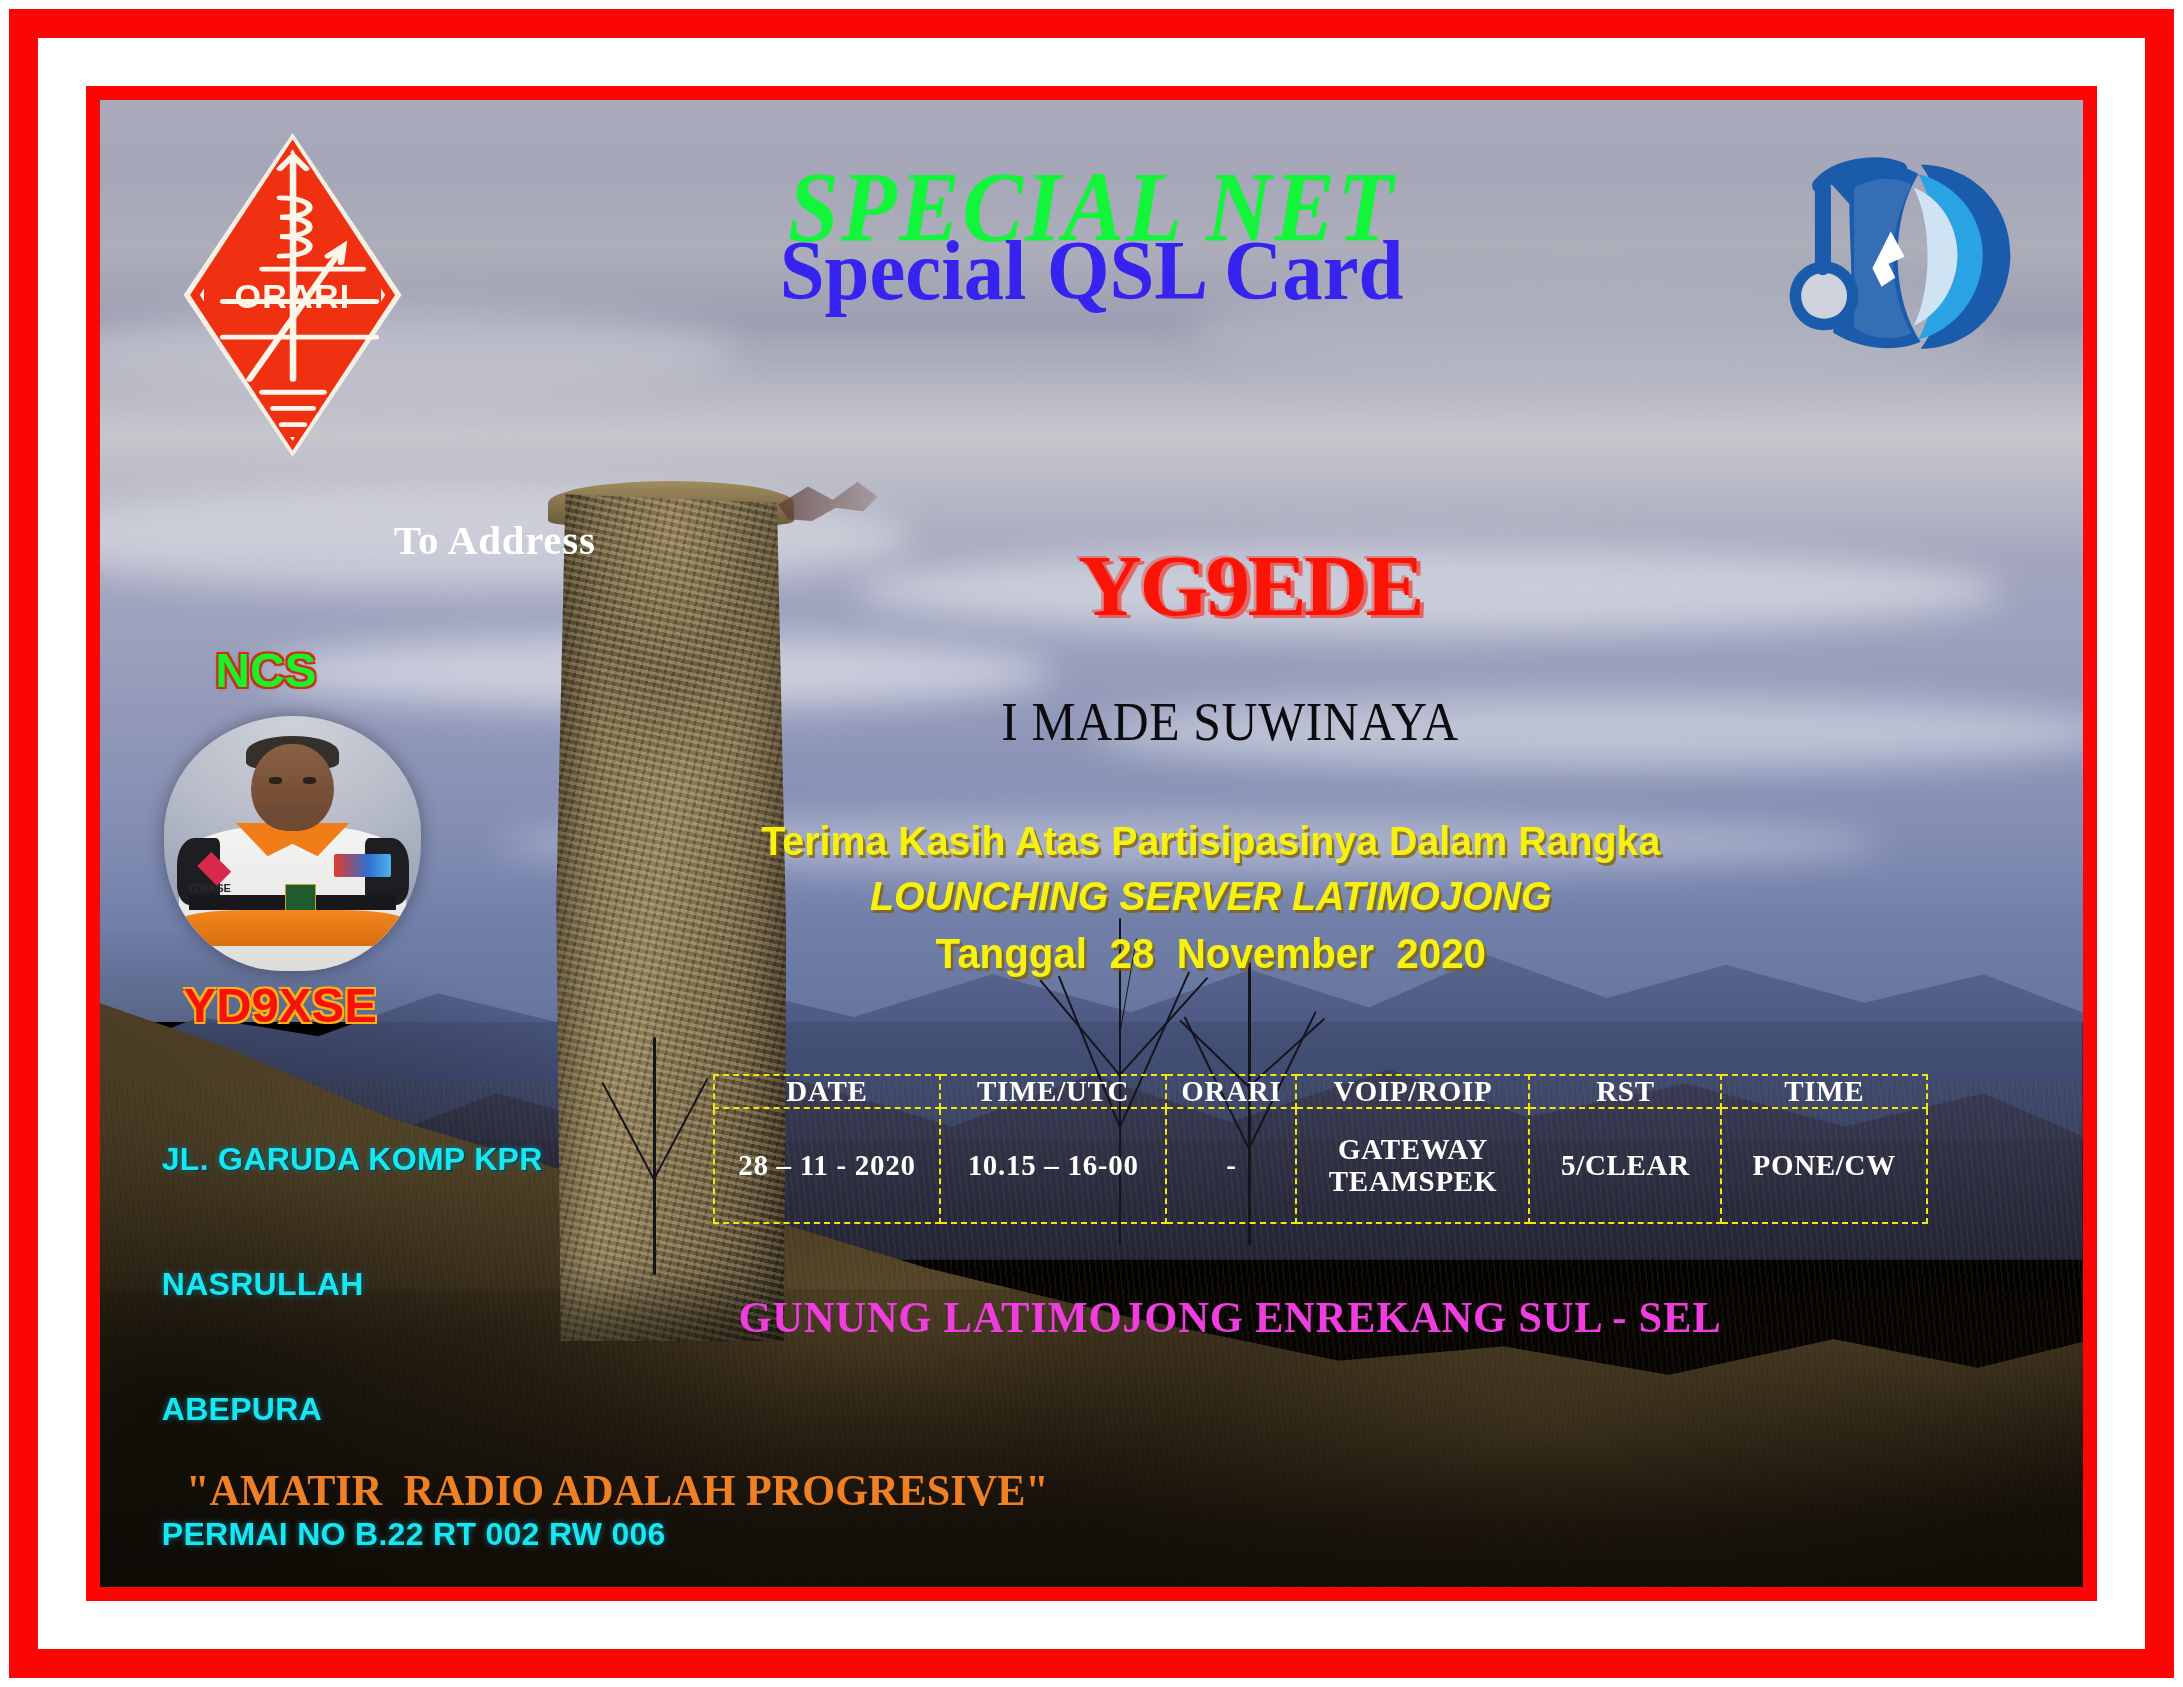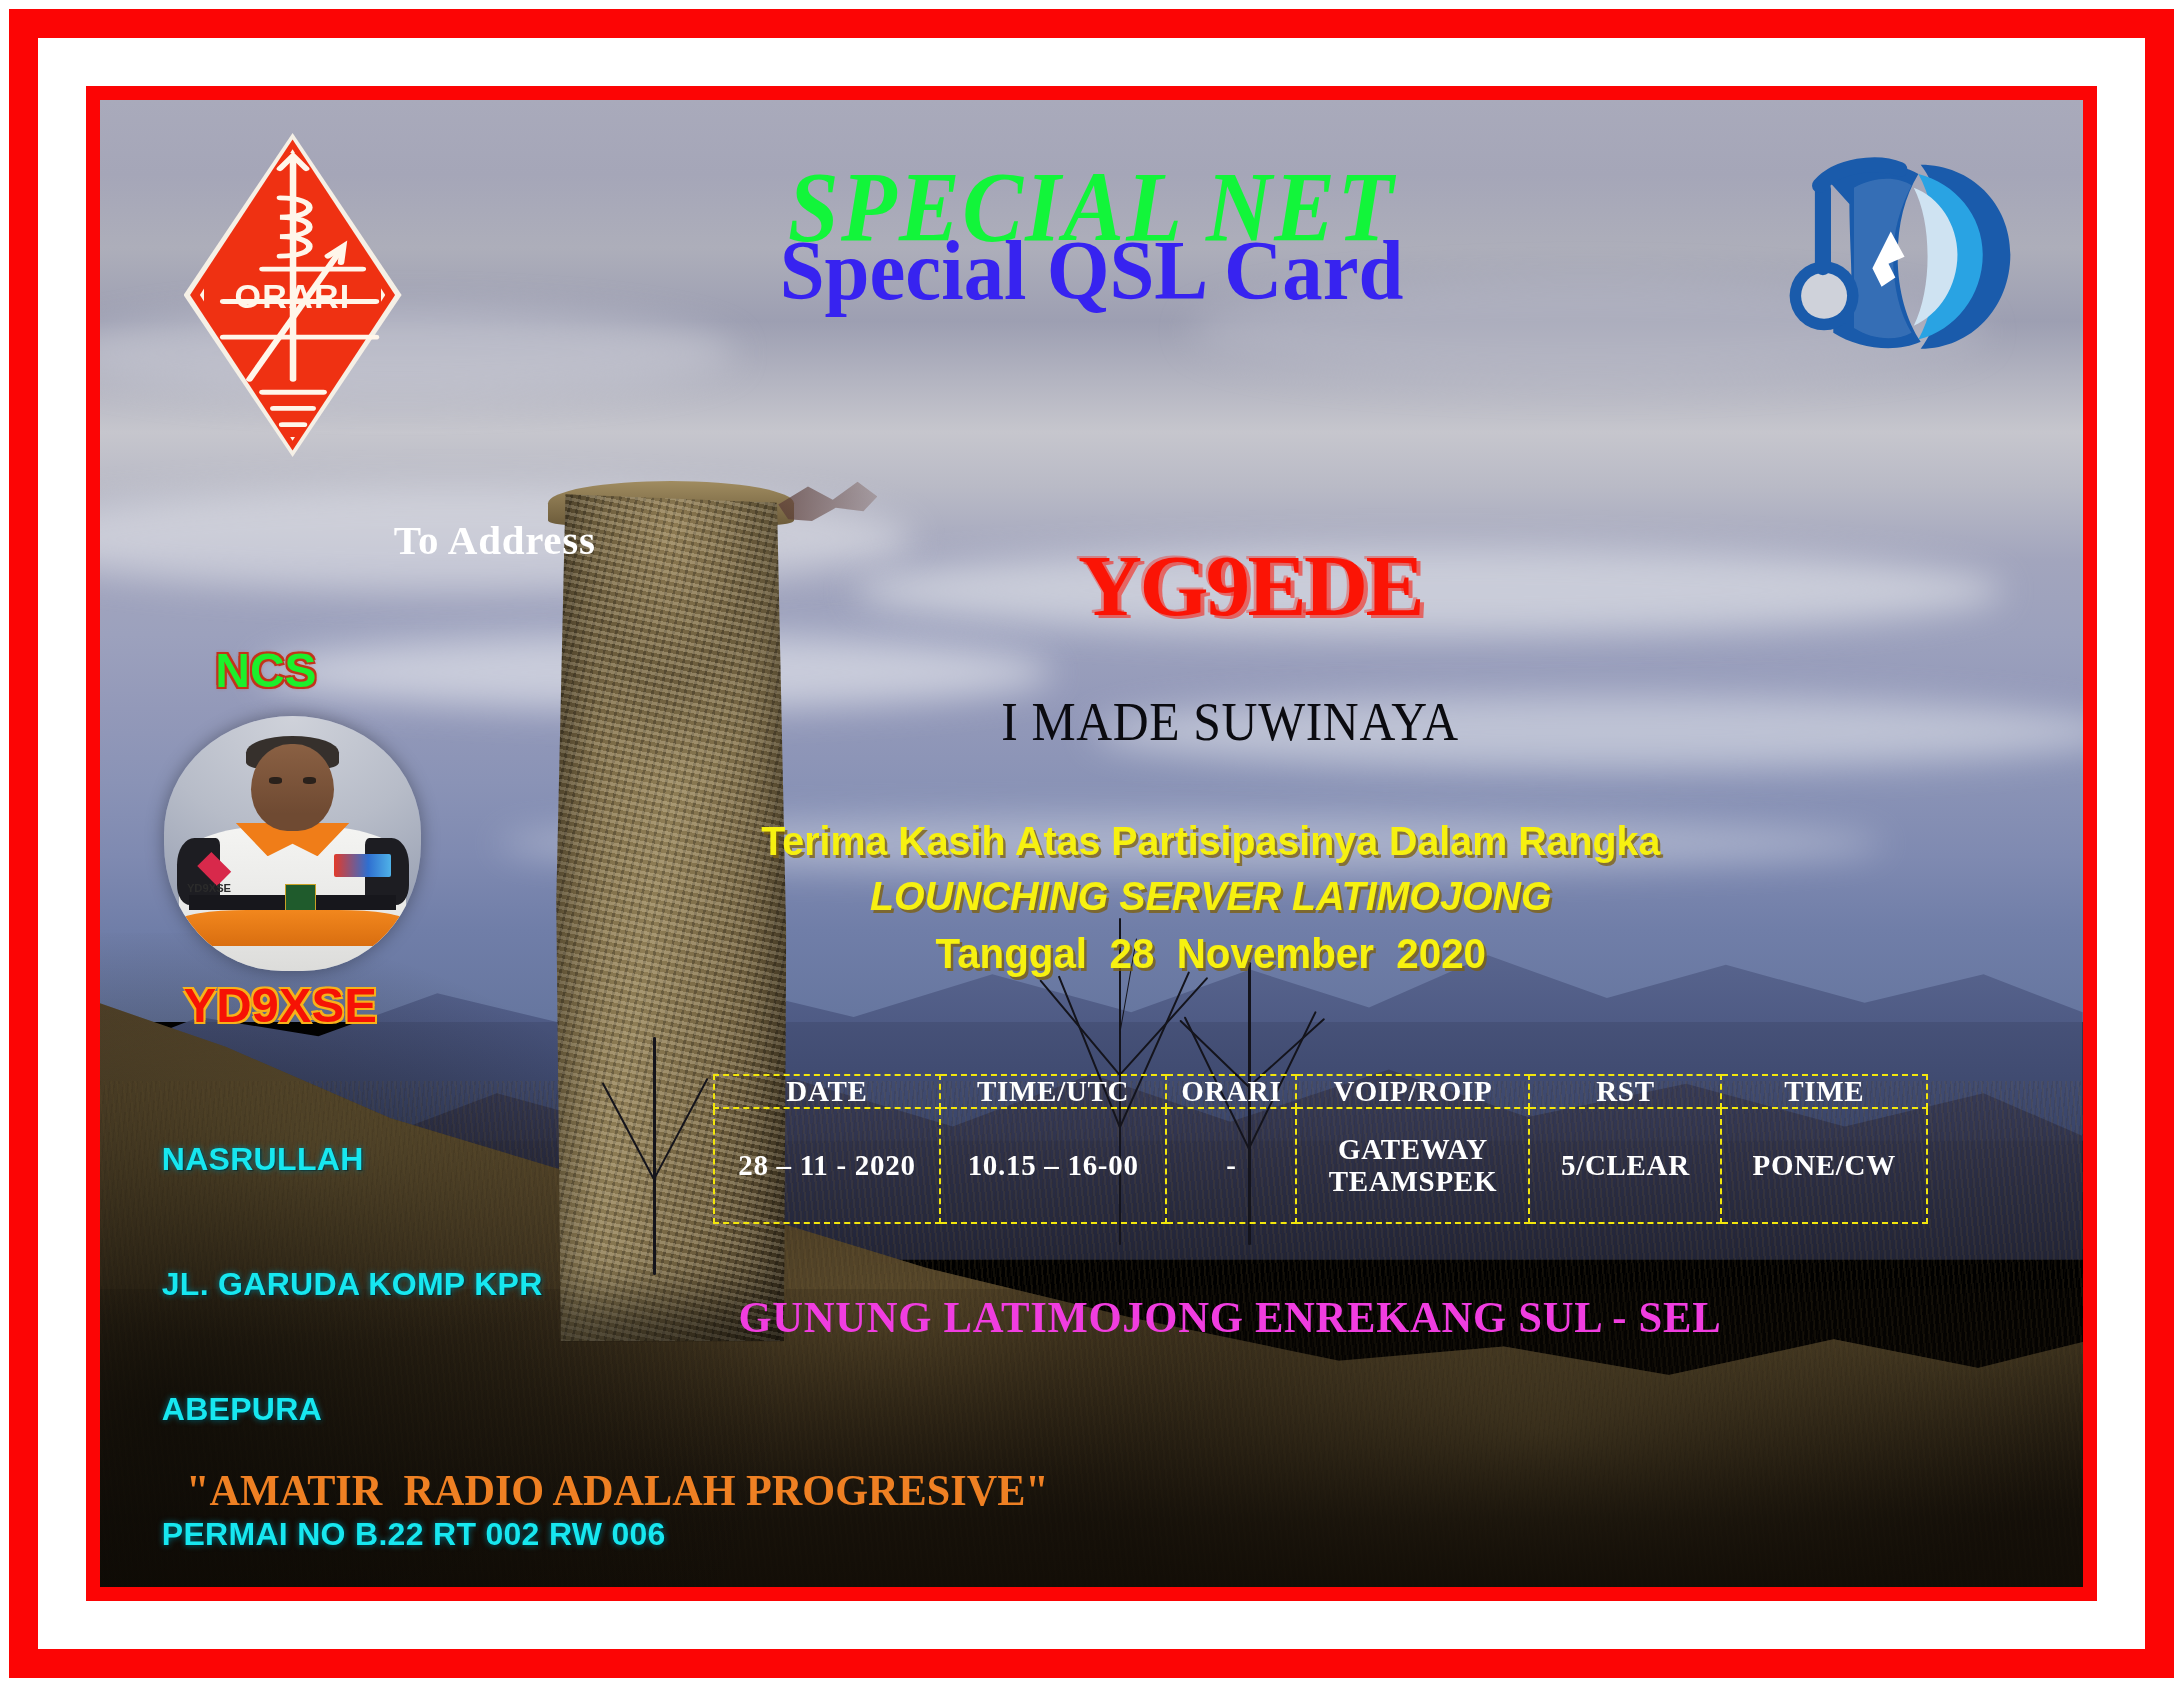--- a/index.html
+++ b/index.html
@@ -503,22 +503,22 @@
           <div class="p-logo2"></div>
           <div class="p-belt"></div>
           <div class="p-badge"></div>
           <div class="p-sash"></div>
           <div class="p-callsign">YD9XSE</div>
         </div>
 
         <div class="abs" id="yd9xse">YD9XSE</div>
 
         <div class="abs" id="address">
+          <div>JL. GARUDA KOMP KPR</div>
           <div>NASRULLAH</div>
-          <div>JL. GARUDA KOMP KPR</div>
           <div>ABEPURA</div>
           <div>PERMAI NO B.22 RT 002 RW 006</div>
           
           
           
         </div>
 
         <table id="qso-table">
           <thead>
             <tr>

